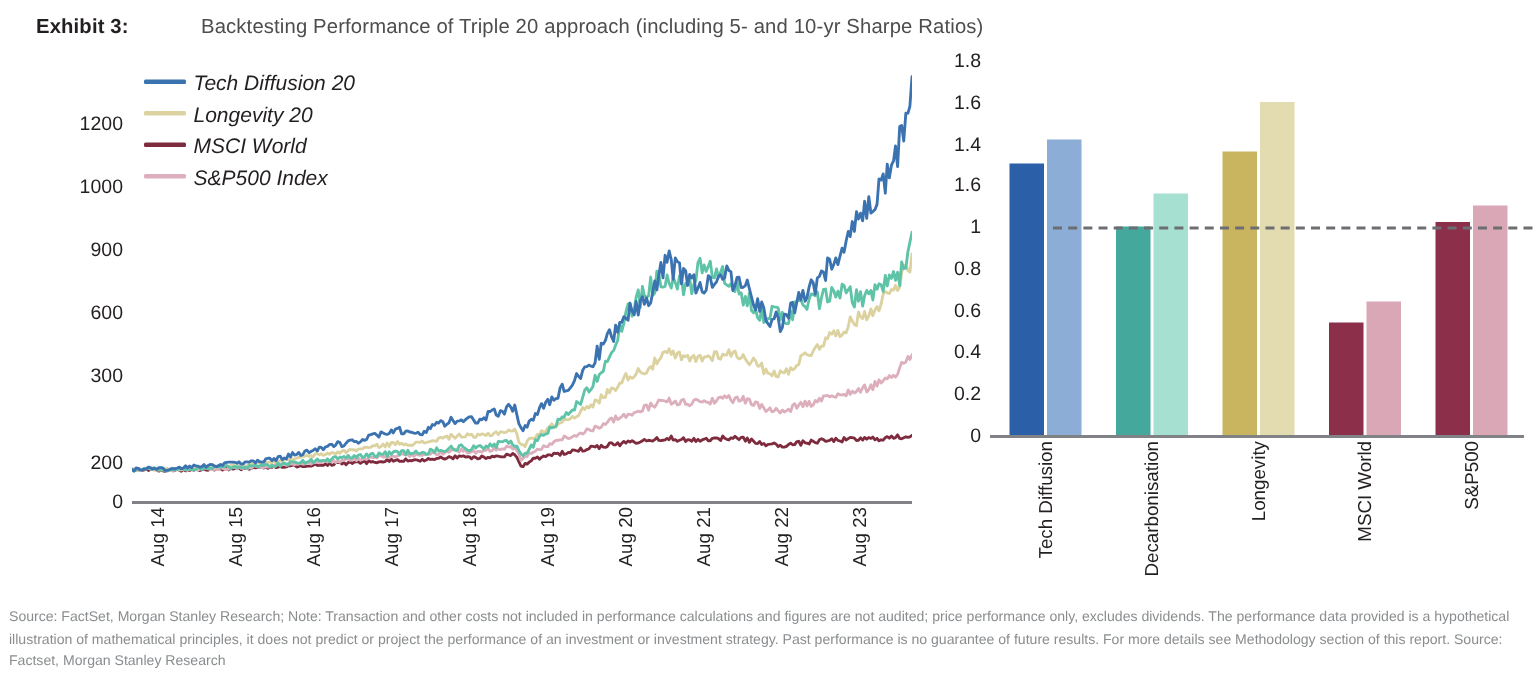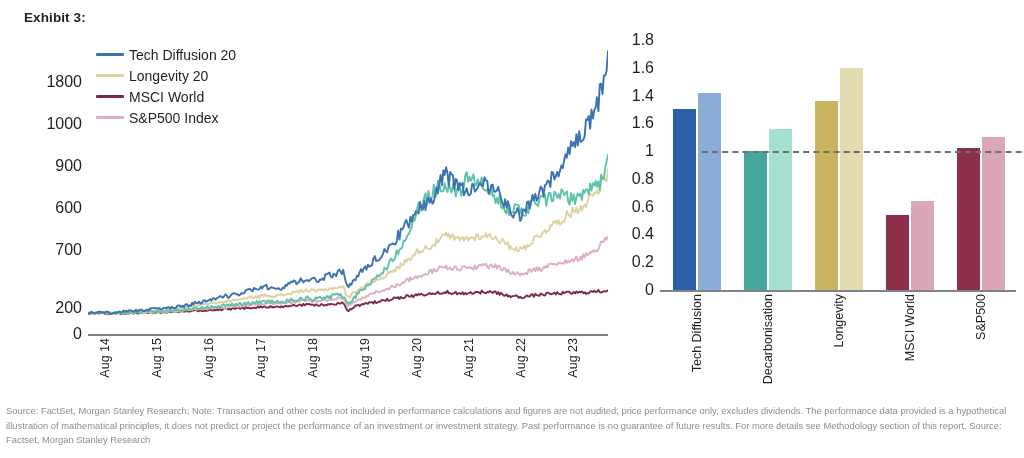--- a/index.html
+++ b/index.html
@@ -14,39 +14,39 @@
     position:absolute;left:0;top:2px;
     font-size:13.5px;font-weight:bold;color:#231f20;letter-spacing:.1px;
   }
   #exhibit-title{
     position:absolute;left:110px;top:2px;
     font-size:13.5px;font-weight:normal;color:#4d4d4f;letter-spacing:.1px;
   }
   
   .chart{position:absolute;}
   .axis-line{position:absolute;background:#808285;}
-  .tick-label{position:absolute;font-size:16px;color:#231f20;white-space:nowrap;}
+  .tick-label{position:absolute;font-size:13px;color:#231f20;white-space:nowrap;}
   
   #line-chart{left:0px;top:34px;width:616px;height:370px;}
   #line-plot{position:absolute;left:88px;top:6px;width:520px;height:294px;}
   #line-plot svg{display:block;width:520px;height:294px;}
   #line-xaxis{left:88px;top:300px;width:520px;height:1.6px;}
   .y-tick{right:0;transform:translateY(-50%);text-align:right;}
   #line-ylabels{position:absolute;left:42px;top:6px;width:40px;height:294px;}
   #line-xlabels{position:absolute;left:88px;top:304px;width:525px;height:66px;}
   .x-tick{
     position:absolute;top:0;
     writing-mode:vertical-rl;transform:rotate(180deg);
     font-size:12.5px;color:#231f20;white-space:nowrap;
   }
   
   #line-legend{position:absolute;left:96px;top:10px;width:220px;}
   .legend-row{height:21px;display:flex;align-items:center;}
   .legend-swatch{width:28px;height:3px;flex:0 0 28px;border-radius:1px;}
-  .legend-text{margin-left:5px;font-size:14px;color:#231f20;white-space:nowrap;}
+  .legend-text{margin-left:5px;font-size:14px;color:#231f20;white-space:nowrap;font-style:italic;}
   
   #bar-chart{left:616px;top:34px;width:408px;height:370px;}
   #bar-ylabels{position:absolute;left:2px;top:6px;width:36px;height:250px;}
   #bar-plot{position:absolute;left:46px;top:6px;width:354px;height:250px;}
   #bar-xaxis{left:44px;top:256px;width:356px;height:2.2px;}
   .bar-group{position:absolute;bottom:0;height:100%;}
   .bar{position:absolute;bottom:0;}
   .bar-dark{left:0;}
   .bar-light{}
   #ref-line{
@@ -68,31 +68,32 @@
   #footnote{
     position:absolute;left:6px;top:404px;width:1008px;
     font-size:9.4px;line-height:14.6px;color:#8a8d8f;text-align:left;
   }
 </style>
 </head>
 <body>
 
 <div id="header">
   <div id="exhibit-label">Exhibit 3:</div>
+  <div id="exhibit-title">Backtesting Performance of Triple 20 approach (including 5- and 10-yr Sharpe Ratios)</div>
 </div>
 
 <div id="line-chart" class="chart">
   <div id="line-ylabels">
       <div class="tick-label y-tick" style="top: 294px;">0</div>
       <div class="tick-label y-tick" style="top: 252px; margin-top: 16px;">200</div>
-      <div class="tick-label y-tick" style="top: 210px;">700</div>
+      <div class="tick-label y-tick" style="top: 210px;">300</div>
       <div class="tick-label y-tick" style="top: 168px;">600</div>
       <div class="tick-label y-tick" style="top: 126px;">900</div>
       <div class="tick-label y-tick" style="top: 84px; text-align: center;">1000</div>
-      <div class="tick-label y-tick" style="top: 42px;">1800</div>
+      <div class="tick-label y-tick" style="top: 42px;">1200</div>
     </div>
   <div id="line-plot">
       <svg viewBox="0 0 520 294">
         <path d="M0.0 273.1 L1.4 272.8 L2.7 273.5 L4.1 272.4 L5.5 272.9 L6.9 273.5 L8.2 273.3 L9.6 272.2 L11.0 273.7 L12.3 272.9 L13.7 272.8 L15.1 272.5 L16.5 273.2 L17.8 274.1 L19.2 273.6 L20.6 273.9 L22.0 274.2 L23.3 273.5 L24.7 273.2 L26.1 273.2 L27.4 273.9 L28.8 273.4 L30.2 272.9 L31.6 273.4 L32.9 274.2 L34.3 272.9 L35.7 273.9 L37.0 273.7 L38.4 273.7 L39.8 273.0 L41.2 273.5 L42.5 272.6 L43.9 273.2 L45.3 273.7 L46.6 273.1 L48.0 272.6 L49.4 273.4 L50.8 273.5 L52.1 272.2 L53.5 272.6 L54.9 273.4 L56.3 272.2 L57.6 272.7 L59.0 272.4 L60.4 273.3 L61.7 272.5 L63.1 272.3 L64.5 273.3 L65.9 272.3 L67.2 272.7 L68.6 272.4 L70.0 272.4 L71.3 271.8 L72.7 273.2 L74.1 272.2 L75.5 272.3 L76.8 271.9 L78.2 272.8 L79.6 272.4 L80.9 271.6 L82.3 271.9 L83.7 271.8 L85.1 271.7 L86.4 271.4 L87.8 272.0 L89.2 271.2 L90.6 272.2 L91.9 271.1 L93.3 271.6 L94.7 270.6 L96.0 271.7 L97.4 271.4 L98.8 271.0 L100.2 271.6 L101.5 271.6 L102.9 271.3 L104.3 270.5 L105.6 270.6 L107.0 270.1 L108.4 270.0 L109.8 271.4 L111.1 270.9 L112.5 270.3 L113.9 271.1 L115.3 271.1 L116.6 270.7 L118.0 270.7 L119.4 270.7 L120.7 270.2 L122.1 269.2 L123.5 270.3 L124.9 270.2 L126.2 270.0 L127.6 270.2 L129.0 269.2 L130.3 270.3 L131.7 268.7 L133.1 270.2 L134.5 269.9 L135.8 268.3 L137.2 268.4 L138.6 268.1 L139.9 269.4 L141.3 268.4 L142.7 269.8 L144.1 268.4 L145.4 267.9 L146.8 269.0 L148.2 268.1 L149.6 267.9 L150.9 267.8 L152.3 268.9 L153.7 267.9 L155.0 267.3 L156.4 269.1 L157.8 267.1 L159.2 268.0 L160.5 267.7 L161.9 268.3 L163.3 268.5 L164.6 267.9 L166.0 267.8 L167.4 268.0 L168.8 267.7 L170.1 266.4 L171.5 267.7 L172.9 266.1 L174.2 267.5 L175.6 266.9 L177.0 266.4 L178.4 267.6 L179.7 267.4 L181.1 267.6 L182.5 265.9 L183.9 267.4 L185.2 267.0 L186.6 267.2 L188.0 266.6 L189.3 266.5 L190.7 266.9 L192.1 267.5 L193.5 266.2 L194.8 267.3 L196.2 266.7 L197.6 265.6 L198.9 266.3 L200.3 266.1 L201.7 266.4 L203.1 265.6 L204.4 265.5 L205.8 264.7 L207.2 265.6 L208.5 266.1 L209.9 265.5 L211.3 264.4 L212.7 264.9 L214.0 265.9 L215.4 263.9 L216.8 265.3 L218.2 263.9 L219.5 264.2 L220.9 263.9 L222.3 264.7 L223.6 264.5 L225.0 264.6 L226.4 265.9 L227.8 264.4 L229.1 264.9 L230.5 265.9 L231.9 265.6 L233.2 264.0 L234.6 264.7 L236.0 265.7 L237.4 264.9 L238.7 265.2 L240.1 264.1 L241.5 264.6 L242.8 263.9 L244.2 264.1 L245.6 264.5 L247.0 264.6 L248.3 264.6 L249.7 262.8 L251.1 263.3 L252.5 263.7 L253.8 262.3 L255.2 263.2 L256.6 264.9 L257.9 267.8 L259.3 270.7 L260.7 271.1 L262.1 268.9 L263.4 269.4 L264.8 268.1 L266.2 267.2 L267.5 265.4 L268.9 265.5 L270.3 264.7 L271.7 266.2 L273.0 264.9 L274.4 264.0 L275.8 264.4 L277.2 263.2 L278.5 263.2 L279.9 263.8 L281.3 262.1 L282.6 262.4 L284.0 262.1 L285.4 263.5 L286.8 260.9 L288.1 263.0 L289.5 262.6 L290.9 261.6 L292.2 261.8 L293.6 260.0 L295.0 260.1 L296.4 260.5 L297.7 260.9 L299.1 258.7 L300.5 260.8 L301.8 260.6 L303.2 259.7 L304.6 259.3 L306.0 257.4 L307.3 257.6 L308.7 258.0 L310.1 257.0 L311.5 259.1 L312.8 256.9 L314.2 258.1 L315.6 258.2 L316.9 257.7 L318.3 255.3 L319.7 255.2 L321.1 256.5 L322.4 256.6 L323.8 255.1 L325.2 257.2 L326.5 255.5 L327.9 254.3 L329.3 255.4 L330.7 253.9 L332.0 254.7 L333.4 253.8 L334.8 254.7 L336.1 255.6 L337.5 255.3 L338.9 254.7 L340.3 253.9 L341.6 252.9 L343.0 254.0 L344.4 253.5 L345.8 253.8 L347.1 254.0 L348.5 253.1 L349.9 251.7 L351.2 253.6 L352.6 253.8 L354.0 253.5 L355.4 253.3 L356.7 252.3 L358.1 253.1 L359.5 250.7 L360.8 253.4 L362.2 253.1 L363.6 254.2 L365.0 253.5 L366.3 253.0 L367.7 251.8 L369.1 254.4 L370.4 253.1 L371.8 253.3 L373.2 254.1 L374.6 252.2 L375.9 254.4 L377.3 252.9 L378.7 254.2 L380.1 253.3 L381.4 252.8 L382.8 252.2 L384.2 253.8 L385.5 253.8 L386.9 252.2 L388.3 252.0 L389.7 251.9 L391.0 252.4 L392.4 253.7 L393.8 250.7 L395.1 252.2 L396.5 252.9 L397.9 253.3 L399.3 251.9 L400.6 252.3 L402.0 250.9 L403.4 252.1 L404.7 253.1 L406.1 251.6 L407.5 251.4 L408.9 254.1 L410.2 252.0 L411.6 254.9 L413.0 252.7 L414.4 254.1 L415.7 255.6 L417.1 255.7 L418.5 254.3 L419.8 256.4 L421.2 255.7 L422.6 257.2 L424.0 256.2 L425.3 256.1 L426.7 255.9 L428.1 255.3 L429.4 256.1 L430.8 257.8 L432.2 256.8 L433.6 258.1 L434.9 258.1 L436.3 257.6 L437.7 256.3 L439.1 255.4 L440.4 256.5 L441.8 256.4 L443.2 254.4 L444.5 254.2 L445.9 256.8 L447.3 253.8 L448.7 255.2 L450.0 255.4 L451.4 256.0 L452.8 253.4 L454.1 254.2 L455.5 255.1 L456.9 255.5 L458.3 253.2 L459.6 252.5 L461.0 253.1 L462.4 254.2 L463.7 254.0 L465.1 253.6 L466.5 252.5 L467.9 254.4 L469.2 252.1 L470.6 253.6 L472.0 254.0 L473.4 254.6 L474.7 251.7 L476.1 253.3 L477.5 252.4 L478.8 251.6 L480.2 251.7 L481.6 252.1 L483.0 253.7 L484.3 253.5 L485.7 251.9 L487.1 253.4 L488.4 251.6 L489.8 252.8 L491.2 251.7 L492.6 252.3 L493.9 251.4 L495.3 253.2 L496.7 252.2 L498.0 253.9 L499.4 253.2 L500.8 253.4 L502.2 251.7 L503.5 251.1 L504.9 252.1 L506.3 250.7 L507.7 252.2 L509.0 251.7 L510.4 249.9 L511.8 252.3 L513.1 252.5 L514.5 251.8 L515.9 251.2 L517.3 251.6 L518.6 251.3 L520.0 250.2" fill="none" stroke="#7F2B3E" stroke-width="1.9" stroke-linejoin="round" stroke-linecap="round"></path>
         <path d="M0.0 272.6 L1.4 273.6 L2.7 273.8 L4.1 273.6 L5.5 272.9 L6.9 273.1 L8.2 272.1 L9.6 272.4 L11.0 272.3 L12.3 272.6 L13.7 272.7 L15.1 273.3 L16.5 273.3 L17.8 273.3 L19.2 272.9 L20.6 272.8 L22.0 272.9 L23.3 273.8 L24.7 272.9 L26.1 273.4 L27.4 274.0 L28.8 272.8 L30.2 273.1 L31.6 273.3 L32.9 273.1 L34.3 273.1 L35.7 272.9 L37.0 273.7 L38.4 273.0 L39.8 272.6 L41.2 272.4 L42.5 272.9 L43.9 273.5 L45.3 272.5 L46.6 272.2 L48.0 272.3 L49.4 271.9 L50.8 272.6 L52.1 272.9 L53.5 272.9 L54.9 273.1 L56.3 272.6 L57.6 273.0 L59.0 271.8 L60.4 272.3 L61.7 272.7 L63.1 273.0 L64.5 272.8 L65.9 271.4 L67.2 271.2 L68.6 271.7 L70.0 272.5 L71.3 271.2 L72.7 272.2 L74.1 272.4 L75.5 271.5 L76.8 272.5 L78.2 271.7 L79.6 272.3 L80.9 270.7 L82.3 270.8 L83.7 271.2 L85.1 271.6 L86.4 271.7 L87.8 271.7 L89.2 270.9 L90.6 271.4 L91.9 270.8 L93.3 270.7 L94.7 270.5 L96.0 269.3 L97.4 269.9 L98.8 269.5 L100.2 269.8 L101.5 269.2 L102.9 270.3 L104.3 268.7 L105.6 269.4 L107.0 269.2 L108.4 269.7 L109.8 269.3 L111.1 269.4 L112.5 268.8 L113.9 269.4 L115.3 269.3 L116.6 268.2 L118.0 268.5 L119.4 269.4 L120.7 268.5 L122.1 268.4 L123.5 268.1 L124.9 268.6 L126.2 268.2 L127.6 267.4 L129.0 267.3 L130.3 268.1 L131.7 267.0 L133.1 268.0 L134.5 266.9 L135.8 268.4 L137.2 267.3 L138.6 268.1 L139.9 266.8 L141.3 266.8 L142.7 265.9 L144.1 266.2 L145.4 266.9 L146.8 266.4 L148.2 265.4 L149.6 267.1 L150.9 265.4 L152.3 266.8 L153.7 266.3 L155.0 265.7 L156.4 266.4 L157.8 264.9 L159.2 264.7 L160.5 265.0 L161.9 264.8 L163.3 265.3 L164.6 263.8 L166.0 263.6 L167.4 264.8 L168.8 264.5 L170.1 264.8 L171.5 265.0 L172.9 264.1 L174.2 264.3 L175.6 264.6 L177.0 263.9 L178.4 263.4 L179.7 262.3 L181.1 262.9 L182.5 263.2 L183.9 263.1 L185.2 264.3 L186.6 263.0 L188.0 264.2 L189.3 262.9 L190.7 263.2 L192.1 263.6 L193.5 263.6 L194.8 263.0 L196.2 262.8 L197.6 262.5 L198.9 262.9 L200.3 261.5 L201.7 261.7 L203.1 263.2 L204.4 263.0 L205.8 260.7 L207.2 262.9 L208.5 261.9 L209.9 260.9 L211.3 261.5 L212.7 260.2 L214.0 259.7 L215.4 259.5 L216.8 260.7 L218.2 261.3 L219.5 259.4 L220.9 260.9 L222.3 259.5 L223.6 262.0 L225.0 261.8 L226.4 261.2 L227.8 260.3 L229.1 262.2 L230.5 260.9 L231.9 260.9 L233.2 261.4 L234.6 260.1 L236.0 260.2 L237.4 259.0 L238.7 261.0 L240.1 260.5 L241.5 258.5 L242.8 260.1 L244.2 259.1 L245.6 259.8 L247.0 259.2 L248.3 259.4 L249.7 257.5 L251.1 257.9 L252.5 257.7 L253.8 259.3 L255.2 258.6 L256.6 260.4 L257.9 262.6 L259.3 266.9 L260.7 265.6 L262.1 264.3 L263.4 264.3 L264.8 262.0 L266.2 262.3 L267.5 261.5 L268.9 260.8 L270.3 259.4 L271.7 259.8 L273.0 259.6 L274.4 257.2 L275.8 257.7 L277.2 257.8 L278.5 255.8 L279.9 256.2 L281.3 254.5 L282.6 253.6 L284.0 253.5 L285.4 253.2 L286.8 253.2 L288.1 250.7 L289.5 251.5 L290.9 252.4 L292.2 252.1 L293.6 251.1 L295.0 250.3 L296.4 250.9 L297.7 249.4 L299.1 248.7 L300.5 249.4 L301.8 248.4 L303.2 246.0 L304.6 246.3 L306.0 247.1 L307.3 247.3 L308.7 244.1 L310.1 244.5 L311.5 245.5 L312.8 244.9 L314.2 242.4 L315.6 243.0 L316.9 241.6 L318.3 239.5 L319.7 238.6 L321.1 241.4 L322.4 237.3 L323.8 239.7 L325.2 238.8 L326.5 237.8 L327.9 236.1 L329.3 238.3 L330.7 236.1 L332.0 236.2 L333.4 236.8 L334.8 235.1 L336.1 234.7 L337.5 234.1 L338.9 234.6 L340.3 234.0 L341.6 230.2 L343.0 229.9 L344.4 233.5 L345.8 228.8 L347.1 230.6 L348.5 231.5 L349.9 229.1 L351.2 226.6 L352.6 227.0 L354.0 227.0 L355.4 227.4 L356.7 227.9 L358.1 225.4 L359.5 229.5 L360.8 228.7 L362.2 227.3 L363.6 230.0 L365.0 229.6 L366.3 226.8 L367.7 226.2 L369.1 229.6 L370.4 229.5 L371.8 230.5 L373.2 229.4 L374.6 226.7 L375.9 226.2 L377.3 226.7 L378.7 227.8 L380.1 228.1 L381.4 227.1 L382.8 228.0 L384.2 228.3 L385.5 229.4 L386.9 225.5 L388.3 228.8 L389.7 227.2 L391.0 225.1 L392.4 224.7 L393.8 225.5 L395.1 223.9 L396.5 225.1 L397.9 223.7 L399.3 226.7 L400.6 228.5 L402.0 225.4 L403.4 224.6 L404.7 227.4 L406.1 227.0 L407.5 224.2 L408.9 228.8 L410.2 225.8 L411.6 226.1 L413.0 229.8 L414.4 230.3 L415.7 227.9 L417.1 228.4 L418.5 232.3 L419.8 229.6 L421.2 232.0 L422.6 234.3 L424.0 233.3 L425.3 231.9 L426.7 234.6 L428.1 234.0 L429.4 232.2 L430.8 233.8 L432.2 235.3 L433.6 233.4 L434.9 234.7 L436.3 233.9 L437.7 232.8 L439.1 234.4 L440.4 230.2 L441.8 229.1 L443.2 232.1 L444.5 230.1 L445.9 228.2 L447.3 231.1 L448.7 227.4 L450.0 230.6 L451.4 227.6 L452.8 230.9 L454.1 230.1 L455.5 227.0 L456.9 228.0 L458.3 225.5 L459.6 227.4 L461.0 223.9 L462.4 223.9 L463.7 223.6 L465.1 224.6 L466.5 223.8 L467.9 224.5 L469.2 224.9 L470.6 222.5 L472.0 223.2 L473.4 223.2 L474.7 223.0 L476.1 223.8 L477.5 219.9 L478.8 222.9 L480.2 220.8 L481.6 222.0 L483.0 221.0 L484.3 219.0 L485.7 221.5 L487.1 218.5 L488.4 216.6 L489.8 221.3 L491.2 219.8 L492.6 216.5 L493.9 219.8 L495.3 214.3 L496.7 217.4 L498.0 213.2 L499.4 215.3 L500.8 213.8 L502.2 212.0 L503.5 212.6 L504.9 210.4 L506.3 211.7 L507.7 210.2 L509.0 211.4 L510.4 209.5 L511.8 205.2 L513.1 201.6 L514.5 202.2 L515.9 201.4 L517.3 197.6 L518.6 199.7 L520.0 196.5" fill="none" stroke="#DDAFBC" stroke-width="1.9" stroke-linejoin="round" stroke-linecap="round"></path>
         <path d="M0.0 272.4 L1.4 272.9 L2.7 272.7 L4.1 273.3 L5.5 273.3 L6.9 273.0 L8.2 272.8 L9.6 272.4 L11.0 272.1 L12.3 272.1 L13.7 272.8 L15.1 273.5 L16.5 272.1 L17.8 273.2 L19.2 273.4 L20.6 273.4 L22.0 273.0 L23.3 272.2 L24.7 273.8 L26.1 273.1 L27.4 272.1 L28.8 272.2 L30.2 272.3 L31.6 272.1 L32.9 273.3 L34.3 272.2 L35.7 272.3 L37.0 271.4 L38.4 271.6 L39.8 271.9 L41.2 271.9 L42.5 271.5 L43.9 272.1 L45.3 271.9 L46.6 270.8 L48.0 271.3 L49.4 271.3 L50.8 270.7 L52.1 271.6 L53.5 271.1 L54.9 271.5 L56.3 271.3 L57.6 270.1 L59.0 271.2 L60.4 270.2 L61.7 269.8 L63.1 270.4 L64.5 271.1 L65.9 270.3 L67.2 269.7 L68.6 271.0 L70.0 270.6 L71.3 270.6 L72.7 269.6 L74.1 270.4 L75.5 270.8 L76.8 270.5 L78.2 269.1 L79.6 269.2 L80.9 269.0 L82.3 269.9 L83.7 268.6 L85.1 268.4 L86.4 269.5 L87.8 269.4 L89.2 268.1 L90.6 268.4 L91.9 267.9 L93.3 268.8 L94.7 266.9 L96.0 268.4 L97.4 267.9 L98.8 267.1 L100.2 267.5 L101.5 265.9 L102.9 266.3 L104.3 266.4 L105.6 266.3 L107.0 266.0 L108.4 266.2 L109.8 265.3 L111.1 265.0 L112.5 264.8 L113.9 264.1 L115.3 264.2 L116.6 263.4 L118.0 264.3 L119.4 263.7 L120.7 264.7 L122.1 262.6 L123.5 262.5 L124.9 263.2 L126.2 262.4 L127.6 263.6 L129.0 263.1 L130.3 262.0 L131.7 262.9 L133.1 261.7 L134.5 261.9 L135.8 262.8 L137.2 261.2 L138.6 262.2 L139.9 260.9 L141.3 260.1 L142.7 261.9 L144.1 260.5 L145.4 259.5 L146.8 260.0 L148.2 259.8 L149.6 260.7 L150.9 259.4 L152.3 259.2 L153.7 259.3 L155.0 258.3 L156.4 258.1 L157.8 258.4 L159.2 258.2 L160.5 257.1 L161.9 257.2 L163.3 256.1 L164.6 258.4 L166.0 257.8 L167.4 256.0 L168.8 258.0 L170.1 255.3 L171.5 257.7 L172.9 255.0 L174.2 255.0 L175.6 256.5 L177.0 254.3 L178.4 256.2 L179.7 255.4 L181.1 256.6 L182.5 256.0 L183.9 256.9 L185.2 256.8 L186.6 257.0 L188.0 256.1 L189.3 254.7 L190.7 254.7 L192.1 254.9 L193.5 254.0 L194.8 255.4 L196.2 255.0 L197.6 254.6 L198.9 254.3 L200.3 253.7 L201.7 253.9 L203.1 254.2 L204.4 252.0 L205.8 251.6 L207.2 252.1 L208.5 251.2 L209.9 250.7 L211.3 252.9 L212.7 249.5 L214.0 250.9 L215.4 252.2 L216.8 250.6 L218.2 249.3 L219.5 251.4 L220.9 251.4 L222.3 251.2 L223.6 249.1 L225.0 250.0 L226.4 249.5 L227.8 251.5 L229.1 251.6 L230.5 249.3 L231.9 250.1 L233.2 249.3 L234.6 249.6 L236.0 250.3 L237.4 248.8 L238.7 250.5 L240.1 250.2 L241.5 248.6 L242.8 247.8 L244.2 249.8 L245.6 247.8 L247.0 248.1 L248.3 248.4 L249.7 248.1 L251.1 246.6 L252.5 247.4 L253.8 247.3 L255.2 246.1 L256.6 249.4 L257.9 254.8 L259.3 256.2 L260.7 256.5 L262.1 257.7 L263.4 254.1 L264.8 252.3 L266.2 252.1 L267.5 252.3 L268.9 251.9 L270.3 249.5 L271.7 249.9 L273.0 247.1 L274.4 248.0 L275.8 247.7 L277.2 245.2 L278.5 244.3 L279.9 242.5 L281.3 244.6 L282.6 244.8 L284.0 242.7 L285.4 242.0 L286.8 241.5 L288.1 239.0 L289.5 239.8 L290.9 239.7 L292.2 239.2 L293.6 237.6 L295.0 238.8 L296.4 237.8 L297.7 237.0 L299.1 234.3 L300.5 231.7 L301.8 233.0 L303.2 231.0 L304.6 232.0 L306.0 229.9 L307.3 231.4 L308.7 226.6 L310.1 227.0 L311.5 228.7 L312.8 223.2 L314.2 225.1 L315.6 224.9 L316.9 219.7 L318.3 221.9 L319.7 218.6 L321.1 219.0 L322.4 220.3 L323.8 218.1 L325.2 215.3 L326.5 215.4 L327.9 211.6 L329.3 209.0 L330.7 213.4 L332.0 211.2 L333.4 212.2 L334.8 211.2 L336.1 209.3 L337.5 205.7 L338.9 208.0 L340.3 208.9 L341.6 209.3 L343.0 208.7 L344.4 205.7 L345.8 204.3 L347.1 206.2 L348.5 198.7 L349.9 202.6 L351.2 200.2 L352.6 198.5 L354.0 194.9 L355.4 194.3 L356.7 195.3 L358.1 192.5 L359.5 196.3 L360.8 194.0 L362.2 198.7 L363.6 195.4 L365.0 194.7 L366.3 199.9 L367.7 197.1 L369.1 197.8 L370.4 196.9 L371.8 200.7 L373.2 197.9 L374.6 196.9 L375.9 201.1 L377.3 197.7 L378.7 196.8 L380.1 200.7 L381.4 198.0 L382.8 197.9 L384.2 197.2 L385.5 198.3 L386.9 200.4 L388.3 194.5 L389.7 194.5 L391.0 198.9 L392.4 199.5 L393.8 196.1 L395.1 196.7 L396.5 196.6 L397.9 193.2 L399.3 197.6 L400.6 195.0 L402.0 194.0 L403.4 198.1 L404.7 199.4 L406.1 198.6 L407.5 196.4 L408.9 199.4 L410.2 201.2 L411.6 203.2 L413.0 201.2 L414.4 198.7 L415.7 200.5 L417.1 204.0 L418.5 204.0 L419.8 202.0 L421.2 209.2 L422.6 206.1 L424.0 208.9 L425.3 209.1 L426.7 210.5 L428.1 207.4 L429.4 211.0 L430.8 211.3 L432.2 207.2 L433.6 208.3 L434.9 208.5 L436.3 205.8 L437.7 209.5 L439.1 205.1 L440.4 206.5 L441.8 205.7 L443.2 203.6 L444.5 203.1 L445.9 197.1 L447.3 196.3 L448.7 195.2 L450.0 196.5 L451.4 196.9 L452.8 197.0 L454.1 194.1 L455.5 191.7 L456.9 189.7 L458.3 192.8 L459.6 190.7 L461.0 190.7 L462.4 185.2 L463.7 185.9 L465.1 181.7 L466.5 182.8 L467.9 180.5 L469.2 184.0 L470.6 180.3 L472.0 184.5 L473.4 183.4 L474.7 181.3 L476.1 181.9 L477.5 177.8 L478.8 171.3 L480.2 174.0 L481.6 176.3 L483.0 177.2 L484.3 167.9 L485.7 171.2 L487.1 172.4 L488.4 167.7 L489.8 173.2 L491.2 170.6 L492.6 165.9 L493.9 170.5 L495.3 166.6 L496.7 164.4 L498.0 167.2 L499.4 162.8 L500.8 156.0 L502.2 154.4 L503.5 155.2 L504.9 155.7 L506.3 153.0 L507.7 153.4 L509.0 150.2 L510.4 153.7 L511.8 151.3 L513.1 141.7 L514.5 137.0 L515.9 136.9 L517.3 140.3 L518.6 141.4 L520.0 129.3" fill="none" stroke="#DCD2A0" stroke-width="1.9" stroke-linejoin="round" stroke-linecap="round"></path>
         <path d="M0.0 273.8 L1.4 274.0 L2.7 273.1 L4.1 273.0 L5.5 273.2 L6.9 272.9 L8.2 272.3 L9.6 272.6 L11.0 271.7 L12.3 272.9 L13.7 272.1 L15.1 271.8 L16.5 273.2 L17.8 273.0 L19.2 273.4 L20.6 272.1 L22.0 273.7 L23.3 274.1 L24.7 273.4 L26.1 272.2 L27.4 273.2 L28.8 273.3 L30.2 273.0 L31.6 272.6 L32.9 272.2 L34.3 272.9 L35.7 273.2 L37.0 272.3 L38.4 273.2 L39.8 272.5 L41.2 273.5 L42.5 273.0 L43.9 271.8 L45.3 272.0 L46.6 273.2 L48.0 271.2 L49.4 272.3 L50.8 272.2 L52.1 272.1 L53.5 272.4 L54.9 270.9 L56.3 270.9 L57.6 271.0 L59.0 271.7 L60.4 270.9 L61.7 271.1 L63.1 270.4 L64.5 271.1 L65.9 272.4 L67.2 271.7 L68.6 270.8 L70.0 271.7 L71.3 271.3 L72.7 271.6 L74.1 272.1 L75.5 271.4 L76.8 272.2 L78.2 270.3 L79.6 270.6 L80.9 270.6 L82.3 270.0 L83.7 271.3 L85.1 270.5 L86.4 270.0 L87.8 270.4 L89.2 269.6 L90.6 270.0 L91.9 271.3 L93.3 270.1 L94.7 271.2 L96.0 270.7 L97.4 268.7 L98.8 270.8 L100.2 269.2 L101.5 268.6 L102.9 269.5 L104.3 270.1 L105.6 267.7 L107.0 267.9 L108.4 268.0 L109.8 268.6 L111.1 268.7 L112.5 268.5 L113.9 266.8 L115.3 268.9 L116.6 268.1 L118.0 267.7 L119.4 266.1 L120.7 268.5 L122.1 267.4 L123.5 266.0 L124.9 267.3 L126.2 267.1 L127.6 267.0 L129.0 267.4 L130.3 265.9 L131.7 267.8 L133.1 266.1 L134.5 264.6 L135.8 264.5 L137.2 266.0 L138.6 264.7 L139.9 265.1 L141.3 264.3 L142.7 265.4 L144.1 263.6 L145.4 265.3 L146.8 265.3 L148.2 263.7 L149.6 265.2 L150.9 263.4 L152.3 263.0 L153.7 265.1 L155.0 264.5 L156.4 262.6 L157.8 264.6 L159.2 262.6 L160.5 262.2 L161.9 264.3 L163.3 264.3 L164.6 262.0 L166.0 262.7 L167.4 262.9 L168.8 261.1 L170.1 264.2 L171.5 261.2 L172.9 262.9 L174.2 261.2 L175.6 260.7 L177.0 261.1 L178.4 263.1 L179.7 260.4 L181.1 260.5 L182.5 263.1 L183.9 260.2 L185.2 262.5 L186.6 262.4 L188.0 262.0 L189.3 260.7 L190.7 262.4 L192.1 262.4 L193.5 261.6 L194.8 261.7 L196.2 262.9 L197.6 262.7 L198.9 259.4 L200.3 260.1 L201.7 261.8 L203.1 258.5 L204.4 260.6 L205.8 260.3 L207.2 260.8 L208.5 261.0 L209.9 260.3 L211.3 258.9 L212.7 257.4 L214.0 259.3 L215.4 260.3 L216.8 260.1 L218.2 257.1 L219.5 256.5 L220.9 258.1 L222.3 259.1 L223.6 260.0 L225.0 260.6 L226.4 259.6 L227.8 257.2 L229.1 258.7 L230.5 257.5 L231.9 257.0 L233.2 258.0 L234.6 259.3 L236.0 257.4 L237.4 258.2 L238.7 255.9 L240.1 257.6 L241.5 256.0 L242.8 258.4 L244.2 254.3 L245.6 254.4 L247.0 254.6 L248.3 253.7 L249.7 253.6 L251.1 255.6 L252.5 254.0 L253.8 256.6 L255.2 257.6 L256.6 257.4 L257.9 260.3 L259.3 262.5 L260.7 263.9 L262.1 262.1 L263.4 262.3 L264.8 259.5 L266.2 256.6 L267.5 258.2 L268.9 253.2 L270.3 253.7 L271.7 250.8 L273.0 249.7 L274.4 250.2 L275.8 249.4 L277.2 249.0 L278.5 244.8 L279.9 245.3 L281.3 244.8 L282.6 244.2 L284.0 239.5 L285.4 239.7 L286.8 238.0 L288.1 238.1 L289.5 235.0 L290.9 236.4 L292.2 234.8 L293.6 233.3 L295.0 233.4 L296.4 227.7 L297.7 228.6 L299.1 229.6 L300.5 224.7 L301.8 220.1 L303.2 218.5 L304.6 221.3 L306.0 219.7 L307.3 217.6 L308.7 210.2 L310.1 214.3 L311.5 209.7 L312.8 208.5 L314.2 207.5 L315.6 200.8 L316.9 201.1 L318.3 198.1 L319.7 195.1 L321.1 193.6 L322.4 190.1 L323.8 187.0 L325.2 175.8 L326.5 180.9 L327.9 175.6 L329.3 167.9 L330.7 162.7 L332.0 162.1 L333.4 170.8 L334.8 166.4 L336.1 158.0 L337.5 153.3 L338.9 164.9 L340.3 151.0 L341.6 157.0 L343.0 158.3 L344.4 157.3 L345.8 144.7 L347.1 156.9 L348.5 155.3 L349.9 140.8 L351.2 142.4 L352.6 151.2 L354.0 151.4 L355.4 150.9 L356.7 143.3 L358.1 148.9 L359.5 152.0 L360.8 144.9 L362.2 148.4 L363.6 152.7 L365.0 144.0 L366.3 145.1 L367.7 156.5 L369.1 148.9 L370.4 149.7 L371.8 145.8 L373.2 155.8 L374.6 149.4 L375.9 147.2 L377.3 135.1 L378.7 132.2 L380.1 141.9 L381.4 136.6 L382.8 141.0 L384.2 137.6 L385.5 134.2 L386.9 144.9 L388.3 145.2 L389.7 139.3 L391.0 145.0 L392.4 141.3 L393.8 137.7 L395.1 148.9 L396.5 150.0 L397.9 150.8 L399.3 149.2 L400.6 153.2 L402.0 154.4 L403.4 147.6 L404.7 156.0 L406.1 155.1 L407.5 163.4 L408.9 157.6 L410.2 163.9 L411.6 155.4 L413.0 167.0 L414.4 168.6 L415.7 166.2 L417.1 171.9 L418.5 173.5 L419.8 165.4 L421.2 175.0 L422.6 174.3 L424.0 172.3 L425.3 172.3 L426.7 164.2 L428.1 164.6 L429.4 164.8 L430.8 165.3 L432.2 173.3 L433.6 168.2 L434.9 175.0 L436.3 175.8 L437.7 175.7 L439.1 167.3 L440.4 173.2 L441.8 161.4 L443.2 160.9 L444.5 160.3 L445.9 159.6 L447.3 163.4 L448.7 164.4 L450.0 166.2 L451.4 159.5 L452.8 155.9 L454.1 156.3 L455.5 157.2 L456.9 154.7 L458.3 165.8 L459.6 158.7 L461.0 153.0 L462.4 152.7 L463.7 161.3 L465.1 160.8 L466.5 151.6 L467.9 154.0 L469.2 158.0 L470.6 154.1 L472.0 158.7 L473.4 149.5 L474.7 150.3 L476.1 155.3 L477.5 153.2 L478.8 151.2 L480.2 161.7 L481.6 164.7 L483.0 153.1 L484.3 160.8 L485.7 154.4 L487.1 164.1 L488.4 157.2 L489.8 153.6 L491.2 155.8 L492.6 153.6 L493.9 160.0 L495.3 149.8 L496.7 152.8 L498.0 149.2 L499.4 149.8 L500.8 154.4 L502.2 143.6 L503.5 150.6 L504.9 143.3 L506.3 145.6 L507.7 141.0 L509.0 146.9 L510.4 141.5 L511.8 150.4 L513.1 134.6 L514.5 139.0 L515.9 138.8 L517.3 127.7 L518.6 121.4 L520.0 114.8" fill="none" stroke="#5FC3A8" stroke-width="1.9" stroke-linejoin="round" stroke-linecap="round"></path>
         <path d="M0.0 272.9 L1.4 274.0 L2.7 272.0 L4.1 272.2 L5.5 273.4 L6.9 273.3 L8.2 272.8 L9.6 272.6 L11.0 271.4 L12.3 271.8 L13.7 272.8 L15.1 272.3 L16.5 273.0 L17.8 271.8 L19.2 271.7 L20.6 272.0 L22.0 273.6 L23.3 273.6 L24.7 273.3 L26.1 272.6 L27.4 272.4 L28.8 272.5 L30.2 272.0 L31.6 271.4 L32.9 272.6 L34.3 272.0 L35.7 270.5 L37.0 272.0 L38.4 270.7 L39.8 271.8 L41.2 270.0 L42.5 270.6 L43.9 270.7 L45.3 271.5 L46.6 271.1 L48.0 269.7 L49.4 271.5 L50.8 270.3 L52.1 269.6 L53.5 269.7 L54.9 270.6 L56.3 271.2 L57.6 270.6 L59.0 269.6 L60.4 270.3 L61.7 268.6 L63.1 268.2 L64.5 268.1 L65.9 268.1 L67.2 268.1 L68.6 268.2 L70.0 268.9 L71.3 267.9 L72.7 269.3 L74.1 269.3 L75.5 267.9 L76.8 267.9 L78.2 268.1 L79.6 267.2 L80.9 267.3 L82.3 268.6 L83.7 266.8 L85.1 267.9 L86.4 268.0 L87.8 268.1 L89.2 265.9 L90.6 265.5 L91.9 265.5 L93.3 267.1 L94.7 265.7 L96.0 267.2 L97.4 264.4 L98.8 264.1 L100.2 266.5 L101.5 265.3 L102.9 266.0 L104.3 262.7 L105.6 264.7 L107.0 261.7 L108.4 263.4 L109.8 263.0 L111.1 261.6 L112.5 263.7 L113.9 263.1 L115.3 260.7 L116.6 260.1 L118.0 261.8 L119.4 260.9 L120.7 260.3 L122.1 259.2 L123.5 260.7 L124.9 258.1 L126.2 258.3 L127.6 259.8 L129.0 257.9 L130.3 257.6 L131.7 256.3 L133.1 256.2 L134.5 257.7 L135.8 256.7 L137.2 254.4 L138.6 255.0 L139.9 257.8 L141.3 257.3 L142.7 255.5 L144.1 253.9 L145.4 253.4 L146.8 253.2 L148.2 254.4 L149.6 254.3 L150.9 255.5 L152.3 254.6 L153.7 253.0 L155.0 253.6 L156.4 253.0 L157.8 250.1 L159.2 249.7 L160.5 249.2 L161.9 248.9 L163.3 250.2 L164.6 251.4 L166.0 247.9 L167.4 248.7 L168.8 249.4 L170.1 249.6 L171.5 249.0 L172.9 246.6 L174.2 248.6 L175.6 246.1 L177.0 245.6 L178.4 244.8 L179.7 249.2 L181.1 249.2 L182.5 247.5 L183.9 247.3 L185.2 248.0 L186.6 248.3 L188.0 248.8 L189.3 248.9 L190.7 248.2 L192.1 249.7 L193.5 249.9 L194.8 247.5 L196.2 248.3 L197.6 244.9 L198.9 245.8 L200.3 243.0 L201.7 243.5 L203.1 241.5 L204.4 242.1 L205.8 240.4 L207.2 241.1 L208.5 244.2 L209.9 242.8 L211.3 241.9 L212.7 238.2 L214.0 240.3 L215.4 242.4 L216.8 240.7 L218.2 240.6 L219.5 239.9 L220.9 241.2 L222.3 239.8 L223.6 238.7 L225.0 237.9 L226.4 237.8 L227.8 240.1 L229.1 242.1 L230.5 242.0 L231.9 239.4 L233.2 239.9 L234.6 238.5 L236.0 240.0 L237.4 234.3 L238.7 234.3 L240.1 233.4 L241.5 232.6 L242.8 236.7 L244.2 237.5 L245.6 233.8 L247.0 234.3 L248.3 236.1 L249.7 231.2 L251.1 229.5 L252.5 231.4 L253.8 234.2 L255.2 230.0 L256.6 236.6 L257.9 242.4 L259.3 245.1 L260.7 247.2 L262.1 243.7 L263.4 244.8 L264.8 240.7 L266.2 239.5 L267.5 240.2 L268.9 235.7 L270.3 236.3 L271.7 231.8 L273.0 229.1 L274.4 232.1 L275.8 228.2 L277.2 226.2 L278.5 229.8 L279.9 224.6 L281.3 226.8 L282.6 225.7 L284.0 225.5 L285.4 218.6 L286.8 216.1 L288.1 221.0 L289.5 220.6 L290.9 220.3 L292.2 218.6 L293.6 216.8 L295.0 213.8 L296.4 209.0 L297.7 210.9 L299.1 212.3 L300.5 206.8 L301.8 204.6 L303.2 204.4 L304.6 203.4 L306.0 204.1 L307.3 204.5 L308.7 201.9 L310.1 190.8 L311.5 199.6 L312.8 188.8 L314.2 189.4 L315.6 187.0 L316.9 182.4 L318.3 179.8 L319.7 184.5 L321.1 187.6 L322.4 176.8 L323.8 181.5 L325.2 174.9 L326.5 174.9 L327.9 171.1 L329.3 172.3 L330.7 173.5 L332.0 162.2 L333.4 167.4 L334.8 169.8 L336.1 161.0 L337.5 170.1 L338.9 160.4 L340.3 157.8 L341.6 162.9 L343.0 158.6 L344.4 163.8 L345.8 161.9 L347.1 155.1 L348.5 147.3 L349.9 153.3 L351.2 143.5 L352.6 135.0 L354.0 145.2 L355.4 130.2 L356.7 134.9 L358.1 127.3 L359.5 133.1 L360.8 146.2 L362.2 131.9 L363.6 134.4 L365.0 135.3 L366.3 149.2 L367.7 139.0 L369.1 140.5 L370.4 150.3 L371.8 142.9 L373.2 145.3 L374.6 143.1 L375.9 155.4 L377.3 152.1 L378.7 148.3 L380.1 154.5 L381.4 155.4 L382.8 153.5 L384.2 143.8 L385.5 144.9 L386.9 151.6 L388.3 149.6 L389.7 147.9 L391.0 144.2 L392.4 143.1 L393.8 146.2 L395.1 145.3 L396.5 137.3 L397.9 140.3 L399.3 141.1 L400.6 153.7 L402.0 150.4 L403.4 144.9 L404.7 144.8 L406.1 151.7 L407.5 151.5 L408.9 150.4 L410.2 146.7 L411.6 152.5 L413.0 158.1 L414.4 163.4 L415.7 166.6 L417.1 159.1 L418.5 167.6 L419.8 161.3 L421.2 165.2 L422.6 173.6 L424.0 175.8 L425.3 177.7 L426.7 173.0 L428.1 172.5 L429.4 167.9 L430.8 171.8 L432.2 181.1 L433.6 178.2 L434.9 169.4 L436.3 169.7 L437.7 172.1 L439.1 162.0 L440.4 161.5 L441.8 168.6 L443.2 161.5 L444.5 155.0 L445.9 160.0 L447.3 153.6 L448.7 160.8 L450.0 158.4 L451.4 151.4 L452.8 146.5 L454.1 148.4 L455.5 156.1 L456.9 145.2 L458.3 144.2 L459.6 140.6 L461.0 141.4 L462.4 147.0 L463.7 131.9 L465.1 132.8 L466.5 139.5 L467.9 136.2 L469.2 131.9 L470.6 136.4 L472.0 130.7 L473.4 125.4 L474.7 128.2 L476.1 120.7 L477.5 114.3 L478.8 117.7 L480.2 107.7 L481.6 114.3 L483.0 101.1 L484.3 106.1 L485.7 102.1 L487.1 107.2 L488.4 94.2 L489.8 105.5 L491.2 91.1 L492.6 102.0 L493.9 101.0 L495.3 99.8 L496.7 96.1 L498.0 79.3 L499.4 80.0 L500.8 75.9 L502.2 88.8 L503.5 69.4 L504.9 78.6 L506.3 70.1 L507.7 67.3 L509.0 57.3 L510.4 71.1 L511.8 44.4 L513.1 43.7 L514.5 54.0 L515.9 35.4 L517.3 35.5 L518.6 30.7 L520.0 11.2" fill="none" stroke="#3B72B0" stroke-width="1.9" stroke-linejoin="round" stroke-linecap="round"></path>
       </svg>
     </div>

